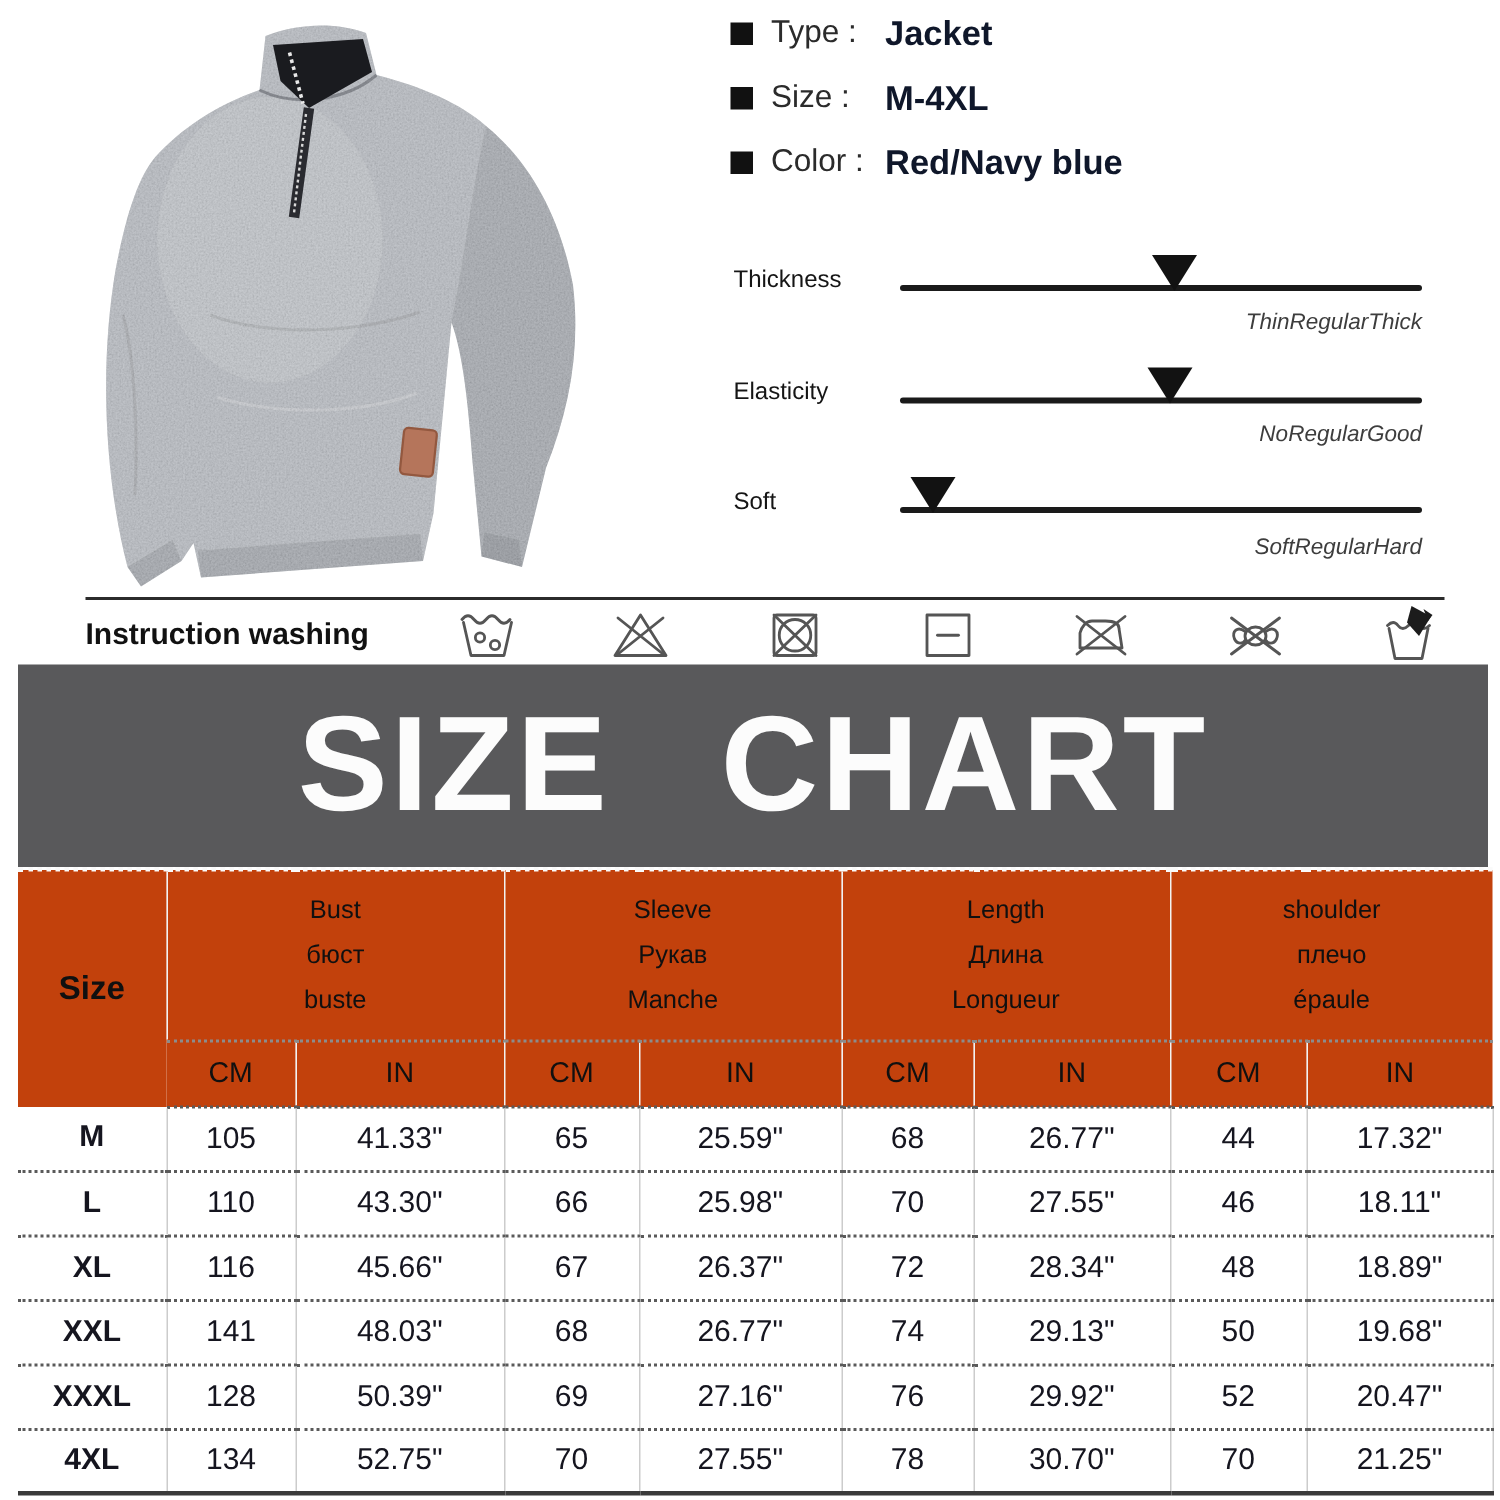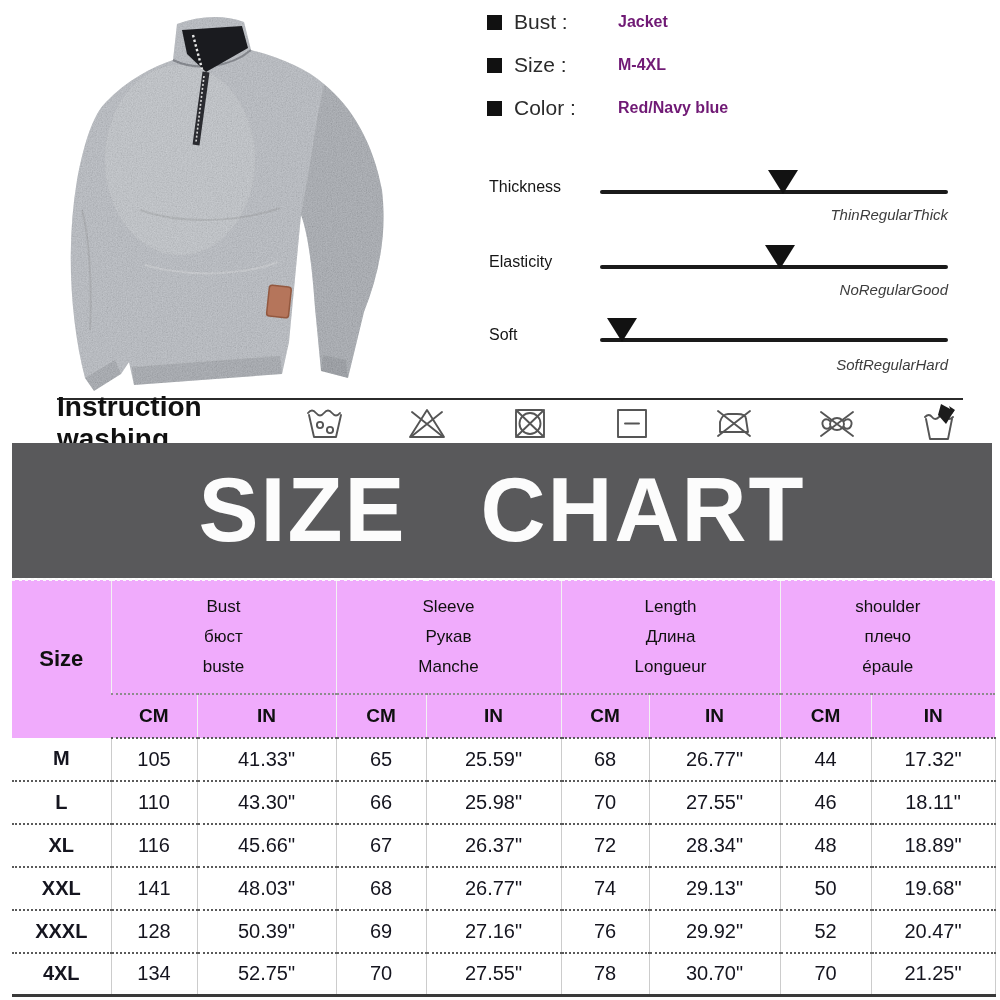--- a/index.html
+++ b/index.html
@@ -6,55 +6,55 @@
   html,body { width:1000px; height:1000px; background:#fff;
               font-family:"Liberation Sans", sans-serif; position:relative; overflow:hidden; }
 
   
   .photo { position:absolute; left:30px; top:10px; width:440px; height:390px; }
 
   .attrs { position:absolute; left:487px; top:8px; }
   .attr-row { display:flex; align-items:center; height:28px; margin-bottom:15px; }
   .bullet { width:15px; height:15px; background:#111; margin-right:12px; flex:0 0 auto; }
   .attr-label { font-size:21px; color:#2b2b2b; width:76px; }
-  .attr-value { font-size:16px; font-weight:600; color:#701a75;margin-left:28px; }
+  .attr-value { font-size:23px; font-weight:600; color:#0f172a; }
 
   .slider-name { position:absolute; left:489px; font-size:16px; color:#151515; }
   .track { position:absolute; left:600px; width:348px; height:4px; background:#1a1a1a; border-radius:2px; }
   .marker { position:absolute; top:-20px; transform:translateX(-50%);
             width:0; height:0; border-left:15px solid transparent;
             border-right:15px solid transparent; border-top:24px solid #121212; }
   .ticks { position:absolute; left:600px; width:348px; display:flex;
            justify-content:flex-end; font-size:15px; font-style:italic; color:#3d3d3d; }
 
   
   .wash-line { position:absolute; left:57px; top:398px; width:906px; height:2px; background:#2b2b2b; }
   .wash-row { position:absolute; left:57px; top:403px; width:906px; height:40px;
               display:flex; align-items:center; }
-  .wash-label { font-size:28px; font-weight:bold; color:#111; width:248px; flex:0 0 auto; }
+  .wash-label { font-size:20px; font-weight:bold; color:#111; width:248px; flex:0 0 auto; }
   .wash-icons { flex:1; display:flex; justify-content:space-between; align-items:center; padding-right:4px; }
   .wash-icons svg { width:40px; height:40px; }
   .wi { stroke:#555; stroke-width:1.9; fill:none; stroke-linecap:round; stroke-linejoin:round; }
 
   
   .banner { position:absolute; left:12px; top:443px; width:980px; height:135px;
             background:#59595b; display:flex; align-items:center; justify-content:center;
             gap:74px; color:#fcfcfc; font-size:90px; font-weight:bold; letter-spacing:2px; }
 
   
   table.size-table { position:absolute; left:12px; top:578px; width:983px;
                      border-collapse:collapse; table-layout:fixed; }
   .size-table th, .size-table td { text-align:center; vertical-align:middle; }
-  .size-table thead th { background:#f0abfc; color:#101010; font-weight:normal;
+  .size-table thead th { background:#c2410c; color:#101010; font-weight:normal;
                          border-left:1px solid #f2f2f2; border-top:3px dotted #fafafa; }
   .size-table thead th:first-child { border-left:none; }
   .size-table .group-th { height:114px; font-size:17px; line-height:30px;
                           border-bottom:2px dotted #8c8c8c; }
   .size-table .corner-th { font-size:22px; font-weight:bold; border-bottom:none; }
-  .size-table .unit-th { height:44px; font-size:19px; font-weight:bold;
+  .size-table .unit-th { height:44px; font-size:19px; font-weight:normal;
                          border-bottom:2px dotted #5a5a5a; border-top:none; }
   .size-table tbody td { height:43px; background:#fff; font-size:20px; color:#15151f;
                          border-left:1px solid #ccc; border-bottom:2px dotted #5a5a5a; }
   .size-table tbody td:first-child { border-left:none; }
   .size-table tbody td:last-child { border-right:1px solid #ccc; }
   .size-table tbody tr:last-child td { border-bottom:3px solid #3a3a3a; }
   .size-cell { color:#e8191d; font-weight:600; font-size:21px; }
 </style>
 </head>
 <body>
@@ -91,21 +91,21 @@
   <path d="M176,62 L166,135" stroke="#2a2b30" stroke-width="7" fill="none"></path>
   <path d="M174,66 L166,132" stroke="#d9d9d9" stroke-width="1.6" stroke-dasharray="2,2" fill="none"></path>
   <g transform="rotate(6 249 291)">
     <rect x="238" y="276" width="22" height="31" rx="3" fill="#b5755b" stroke="#93583f" stroke-width="1.5"></rect>
   </g>
 </svg>
 
 <div class="attrs">
   <div class="attr-row">
     <span class="bullet"></span>
-    <span class="attr-label">Bust :</span>
+    <span class="attr-label">Type :</span>
     <span class="attr-value">Jacket</span>
   </div>
   <div class="attr-row">
     <span class="bullet"></span>
     <span class="attr-label">Size :</span>
     <span class="attr-value">M-4XL</span>
   </div>
   <div class="attr-row">
     <span class="bullet"></span>
     <span class="attr-label">Color :</span>

